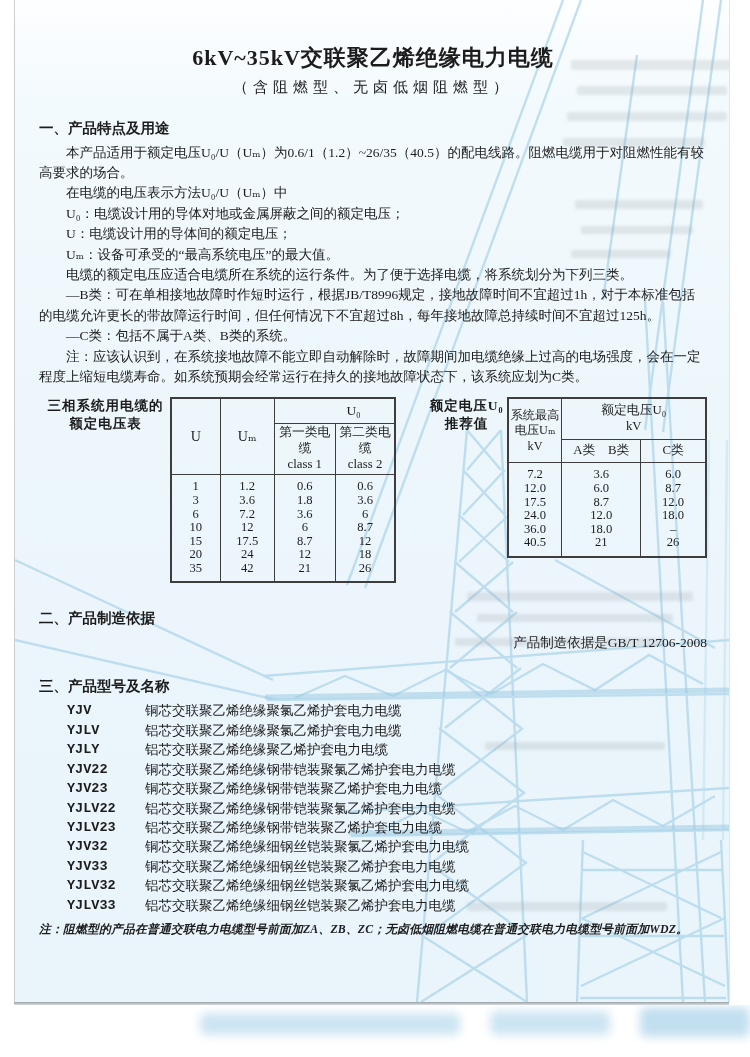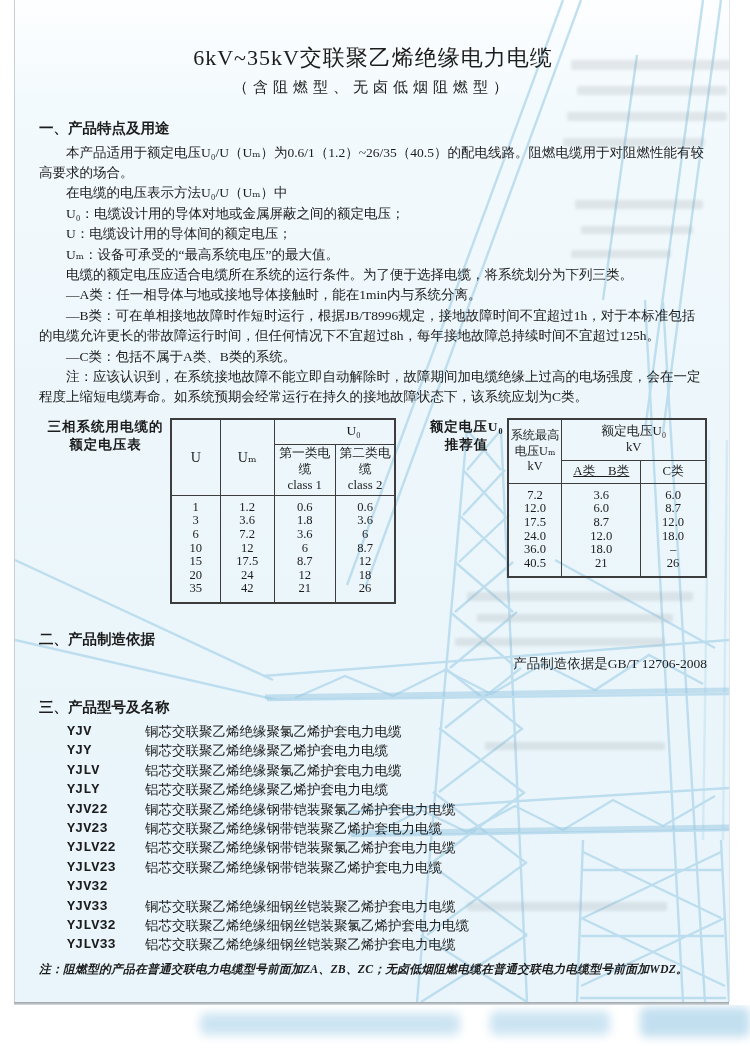--- a/index.html
+++ b/index.html
@@ -22,21 +22,21 @@
   }
   .below-band{position:absolute;left:0;top:1005px;width:750px;height:52px;background:#fff;overflow:hidden;}
   .smudge-blue{position:absolute;background:#bcdcee;filter:blur(5px);border-radius:6px;opacity:.75;}
   
   .wm{position:absolute;inset:0;pointer-events:none;}
   
   .bleed{position:absolute;background:rgba(148,158,164,.22);filter:blur(1.6px);border-radius:2px;}
   
   .content{position:relative;padding:44px 22px 0 24px;}
   .doc-title{
-    margin:0;text-align:center;font-size:22px;font-weight:normal;
+    margin:0;text-align:center;font-size:22px;font-weight:bold;
     letter-spacing:1px;line-height:1.25;
   }
   .doc-subtitle{
     margin:6px 0 22px 0;text-align:center;font-size:15px;letter-spacing:5px;
   }
   .sec-heading{
     margin:0 0 5px 0;font-size:14.5px;font-weight:bold;
     font-family:"Liberation Sans","DejaVu Sans",sans-serif;
   }
   .paras p{margin:0;font-size:13.5px;line-height:20.4px;text-indent:2em;}
@@ -131,21 +131,20 @@
       <div class="doc-subtitle">（含阻燃型、无卤低烟阻燃型）</div>
 
       <h2 class="sec-heading">一、产品特点及用途</h2>
       <div class="paras" id="features-paras">
           <p>本产品适用于额定电压U₀/U（Uₘ）为0.6/1（1.2）~26/35（40.5）的配电线路。阻燃电缆用于对阻燃性能有较高要求的场合。</p>
           <p>在电缆的电压表示方法U₀/U（Uₘ）中</p>
           <p>U₀：电缆设计用的导体对地或金属屏蔽之间的额定电压；</p>
           <p>U：电缆设计用的导体间的额定电压；</p>
           <p>Uₘ：设备可承受的“最高系统电压”的最大值。</p>
           <p>电缆的额定电压应适合电缆所在系统的运行条件。为了便于选择电缆，将系统划分为下列三类。</p>
-          <p>—A类：任一相导体与地或接地导体接触时，能在1min内与系统分离。</p>
           <p>—B类：可在单相接地故障时作短时运行，根据JB/T8996规定，接地故障时间不宜超过1h，对于本标准包括的电缆允许更长的带故障运行时间，但任何情况下不宜超过8h，每年接地故障总持续时间不宜超过125h。</p>
           <p>—C类：包括不属于A类、B类的系统。</p>
           <p>注：应该认识到，在系统接地故障不能立即自动解除时，故障期间加电缆绝缘上过高的电场强度，会在一定程度上缩短电缆寿命。如系统预期会经常运行在持久的接地故障状态下，该系统应划为C类。</p>
         </div>
 
       <div class="tables-row">
 
         <div class="tbl-block">
           <div class="tbl-caption">三相系统用电缆的额定电压表</div>
           <table class="tbl" id="t1">
@@ -232,21 +231,21 @@
                 <th rowspan="2" class="two-line" style="font-size:12.2px;">
                   <span>系统最高电压Uₘ</span>
                   <span>kV</span>
                 </th>
                 <th colspan="2" class="two-line" style="height:38px;">
                   <span>额定电压U₀</span>
                   <span>kV</span>
                 </th>
               </tr>
               <tr>
-                <th style="height:20px;text-decoration:underline;">A类　B类</th>
+                <th style="height:20px;">A类　B类</th>
                 <th>C类</th>
               </tr>
             </thead>
             <tbody id="t2-body">
                 <tr>
                   <td>7.2</td>
                   <td>3.6</td>
                   <td>6.0</td>
                 </tr>
                 <tr>
@@ -285,24 +284,20 @@
       </div>
 
       <div class="sec3">
         <h2 class="sec-heading">三、产品型号及名称</h2>
         <div class="model-list" id="model-list">
             <div class="model-row">
               <span class="model-code">YJV</span>
               <span class="model-name">铜芯交联聚乙烯绝缘聚氯乙烯护套电力电缆</span>
             </div>
             <div class="model-row">
-              <span class="model-code">YJY</span>
-              <span class="model-name">铜芯交联聚乙烯绝缘聚乙烯护套电力电缆</span>
-            </div>
-            <div class="model-row">
               <span class="model-code">YJLV</span>
               <span class="model-name">铝芯交联聚乙烯绝缘聚氯乙烯护套电力电缆</span>
             </div>
             <div class="model-row">
               <span class="model-code">YJLY</span>
               <span class="model-name">铝芯交联聚乙烯绝缘聚乙烯护套电力电缆</span>
             </div>
             <div class="model-row">
               <span class="model-code">YJV22</span>
               <span class="model-name">铜芯交联聚乙烯绝缘钢带铠装聚氯乙烯护套电力电缆</span>
@@ -314,20 +309,21 @@
             <div class="model-row">
               <span class="model-code">YJLV22</span>
               <span class="model-name">铝芯交联聚乙烯绝缘钢带铠装聚氯乙烯护套电力电缆</span>
             </div>
             <div class="model-row">
               <span class="model-code">YJLV23</span>
               <span class="model-name">铝芯交联聚乙烯绝缘钢带铠装聚乙烯护套电力电缆</span>
             </div>
             <div class="model-row">
               <span class="model-code">YJV32</span>
+              <span class="model-name">铜芯交联聚乙烯绝缘细钢丝铠装聚氯乙烯护套电力电缆</span>
             </div>
             <div class="model-row">
               <span class="model-code">YJV33</span>
               <span class="model-name">铜芯交联聚乙烯绝缘细钢丝铠装聚乙烯护套电力电缆</span>
             </div>
             <div class="model-row">
               <span class="model-code">YJLV32</span>
               <span class="model-name">铝芯交联聚乙烯绝缘细钢丝铠装聚氯乙烯护套电力电缆</span>
             </div>
             <div class="model-row">

